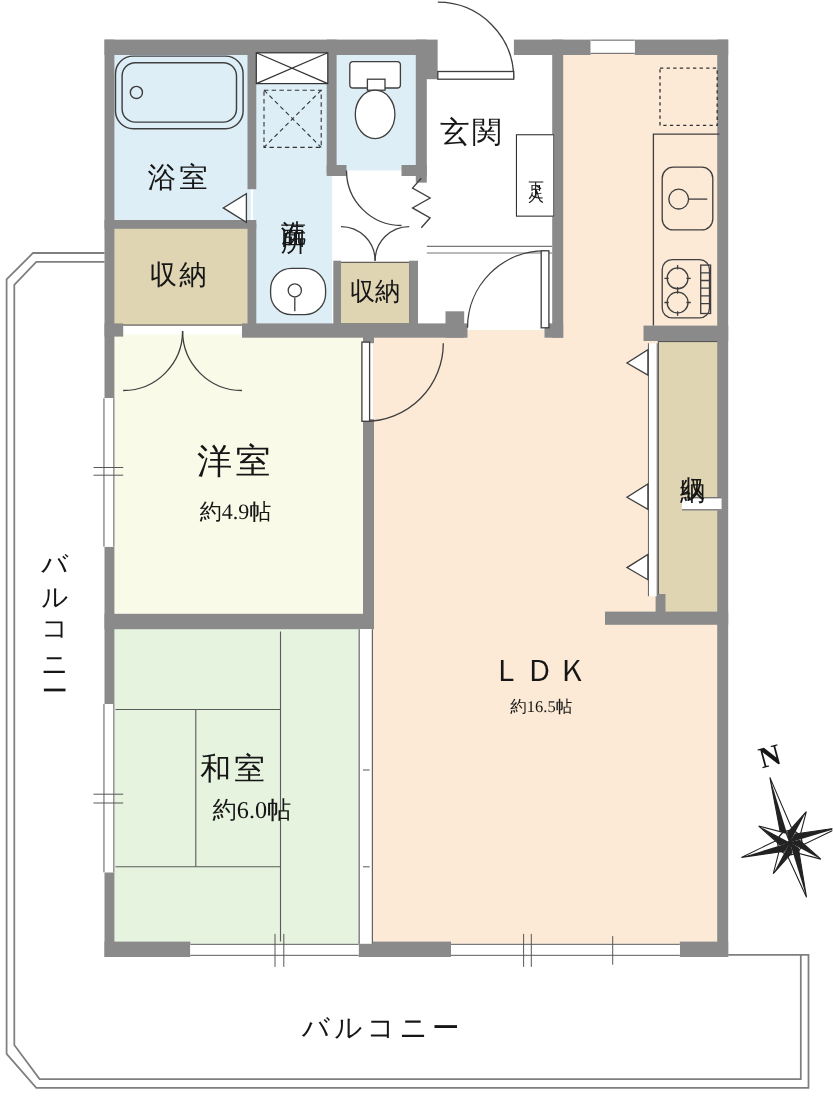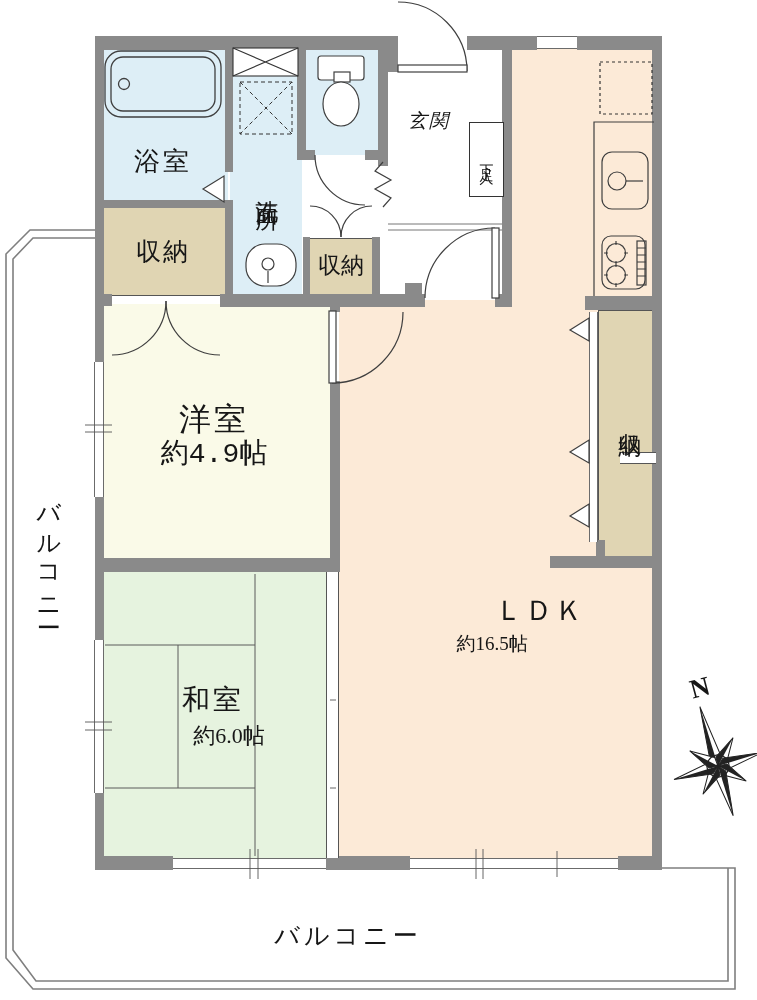--- a/index.html
+++ b/index.html
@@ -204,26 +204,26 @@
         </g>
       <circle r="11" fill="none" stroke="#222" stroke-width="1.2"></circle>
       <circle r="2" fill="#222"></circle>
     </g>
   </svg>
 
   <div class="lbl" style="left:163px;top:162px;font-size:26px;letter-spacing:3px;">浴室</div>
   <div class="lbl" style="left:163px;top:252px;font-size:25px;letter-spacing:2px;">収納</div>
   <div class="lbl vert" style="left:266px;top:188px;font-size:23px;letter-spacing:4px;">洗面所</div>
   <div class="lbl" style="left:341px;top:266px;font-size:23px;">収納</div>
-  <div class="lbl" style="left:429px;top:121px;font-size:19px;letter-spacing:2px;font-style:italic;">玄関</div>
+  <div class="lbl" style="left:429px;top:121px;font-size:27px;letter-spacing:2px;">玄関</div>
   <div class="lbl vert" style="left:486px;top:158px;font-size:14px;letter-spacing:3px;">下足入</div>
   <div class="lbl" style="left:214px;top:419px;font-size:32px;letter-spacing:3px;">洋室</div>
-  <div class="lbl" style="left:214px;top:455px;font-size:28px;font-family:Liberation Mono, monospace;">約4.9帖</div>
-  <div class="lbl" style="left:492px;top:611px;font-size:28px;letter-spacing:2px;margin-left:48px;">ＬＤＫ</div>
-  <div class="lbl" style="left:492px;top:644px;font-size:19px;">約16.5帖</div>
+  <div class="lbl" style="left:214px;top:466px;font-size:20px;">約4.9帖</div>
+  <div class="lbl" style="left:492px;top:611px;font-size:28px;letter-spacing:2px;">ＬＤＫ</div>
+  <div class="lbl" style="left:492px;top:644px;font-size:15px;">約16.5帖</div>
   <div class="lbl" style="left:213px;top:700px;font-size:28px;letter-spacing:3px;">和室</div>
   <div class="lbl" style="left:213px;top:736px;font-size:22px;padding-left:32px;">約6.0帖</div>
   <div class="lbl vert" style="left:629px;top:417px;font-size:23px;letter-spacing:2px;">収納</div>
   <div class="lbl vert" style="left:48px;top:553px;font-size:24px;letter-spacing:5px;">バルコニー</div>
   <div class="lbl" style="left:348px;top:936px;font-size:25px;letter-spacing:4px;">バルコニー</div>
   <div class="lbl" style="left:700px;top:688px;font-size:27px;font-weight:bold;transform:translate(-50%,-50%) rotate(-15deg);">N</div>
 
 </div>
 
 </body></html>

